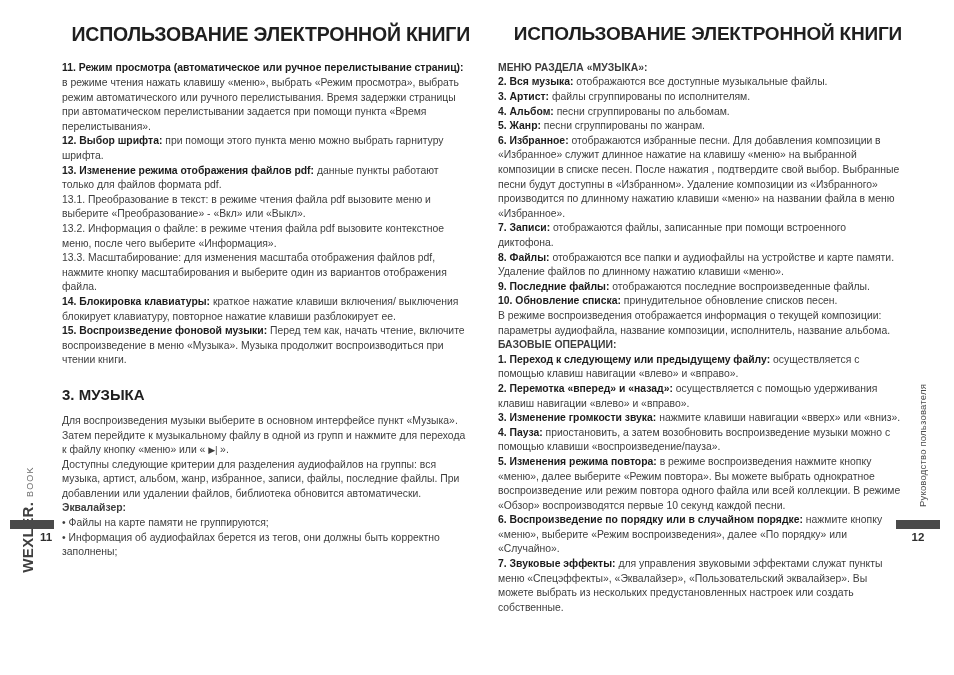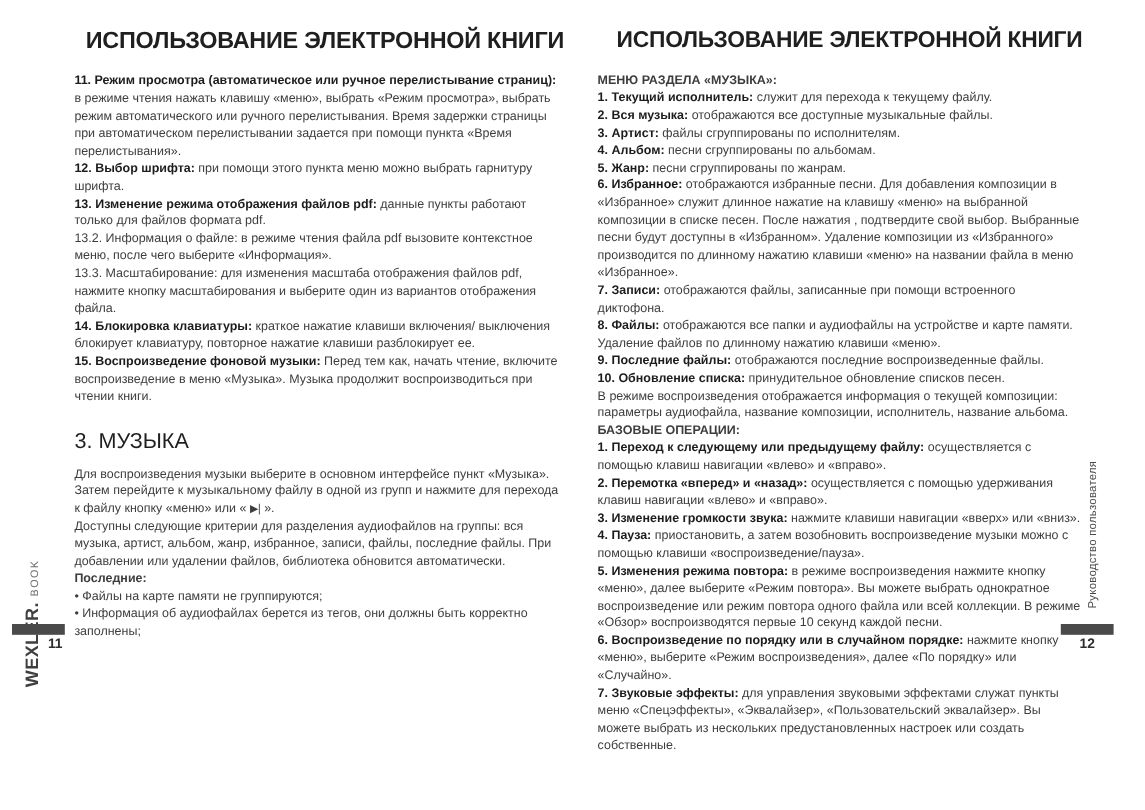--- a/index.html
+++ b/index.html
@@ -19,21 +19,21 @@
   }
 
   
   .edge {
     position: absolute;
     top: 0;
     width: 54px;
     height: 675px;
   }
   .edge-left  { left: 0; }
-  .edge-right { right: 16px; }
+  .edge-right { right: 4px; }
 
   .brand-wrap {
     position: absolute;
     left: 0;
     top: 418px;
     width: 54px;
     height: 110px;
     display: flex;
     align-items: flex-end;
     justify-content: center;
@@ -109,22 +109,22 @@
     color: #1f1f1f;
     letter-spacing: -0.2px;
     line-height: 1.1;
     margin-bottom: 16px;
     white-space: nowrap;
     text-align: right;
   }
   .col-right h1.section-title { font-size: 19px; }
 
   h2.sub-title {
-    font-size: 18px;
-    font-weight: 400;
+    font-size: 15px;
+    font-weight: 700;
     color: #1f1f1f;
     margin: 18px 0 11px 0;
   }
 
   p.para {
     font-size: 10.4px;
     line-height: 14.6px;
     color: #3d3d3d;
     margin: 0 0 0 0;
     text-align: left;
@@ -175,54 +175,54 @@
     <p class="para">
       <span class="b">11. Режим просмотра (автоматическое или ручное перелистывание страниц):</span><span> в режиме чтения нажать клавишу «меню», выбрать «Режим просмотра», выбрать режим автоматического или ручного перелистывания. Время задержки страницы при автоматическом перелистывании задается при помощи пункта «Время перелистывания».</span>
     </p>
     <p class="para">
       <span class="b">12. Выбор шрифта:</span><span> при помощи этого пункта меню можно выбрать гарнитуру шрифта.</span>
     </p>
     <p class="para">
       <span class="b">13. Изменение режима отображения файлов pdf:</span><span> данные пункты работают только для файлов формата pdf.</span>
     </p>
     <p class="para">
+      <span>13.1. Преобразование в текст: в режиме чтения файла pdf  вызовите меню и выберите «Преобразование» - «Вкл» или «Выкл».</span>
+    </p>
+    <p class="para">
       <span>13.2. Информация о файле: в режиме чтения файла pdf вызовите контекстное меню, после чего выберите «Информация».</span>
     </p>
     <p class="para">
       <span>13.3. Масштабирование: для изменения масштаба отображения файлов pdf, нажмите кнопку масштабирования и выберите один из вариантов отображения файла.</span>
     </p>
     <p class="para">
       <span class="b">14. Блокировка клавиатуры:</span><span> краткое нажатие клавиши включения/ выключения блокирует клавиатуру, повторное нажатие клавиши разблокирует ее.</span>
     </p>
     <p class="para">
       <span class="b">15. Воспроизведение фоновой музыки:</span><span> Перед тем как, начать чтение, включите воспроизведение в меню «Музыка». Музыка продолжит воспроизводиться при чтении книги.</span>
     </p>
 
     <h2 class="sub-title">3. МУЗЫКА</h2>
 
     <p class="para">
       <span>Для воспроизведения музыки выберите в основном  интерфейсе пункт «Музыка». Затем перейдите к музыкальному файлу в одной из групп и нажмите для перехода к файлу кнопку «меню» или « </span><span class="glyph-next">▶|</span><span> ».</span>
     </p>
 
     <p class="para gap">Доступны следующие критерии для разделения аудиофайлов на группы: вся музыка, артист, альбом, жанр,  избранное, записи, файлы, последние файлы. При добавлении или удалении файлов, библиотека обновится автоматически.</p>
 
-    <p class="para gap caps-head">Последние:</p>
+    <p class="para gap caps-head">Эквалайзер:</p>
     <p class="para">• Файлы на карте памяти не группируются;</p>
     <p class="para">• Информация об аудиофайлах берется из тегов, они должны быть корректно заполнены;</p>
   </div>
 
   <div class="col col-right">
     <h1 class="section-title">ИСПОЛЬЗОВАНИЕ ЭЛЕКТРОННОЙ КНИГИ</h1>
 
     <p class="para caps-head">МЕНЮ РАЗДЕЛА «МУЗЫКА»:</p>
 
     <p class="para">
-      <span class="b">1. Текущий исполнитель:</span><span> служит  для перехода к текущему файлу.</span>
-    </p>
-    <p class="para">
       <span class="b">2. Вся музыка:</span><span> отображаются все доступные музыкальные файлы.</span>
     </p>
     <p class="para">
       <span class="b">3. Артист:</span><span> файлы сгруппированы по исполнителям.</span>
     </p>
     <p class="para">
       <span class="b">4. Альбом:</span><span> песни сгруппированы по альбомам.</span>
     </p>
     <p class="para">
       <span class="b">5. Жанр:</span><span> песни сгруппированы по жанрам.</span>

